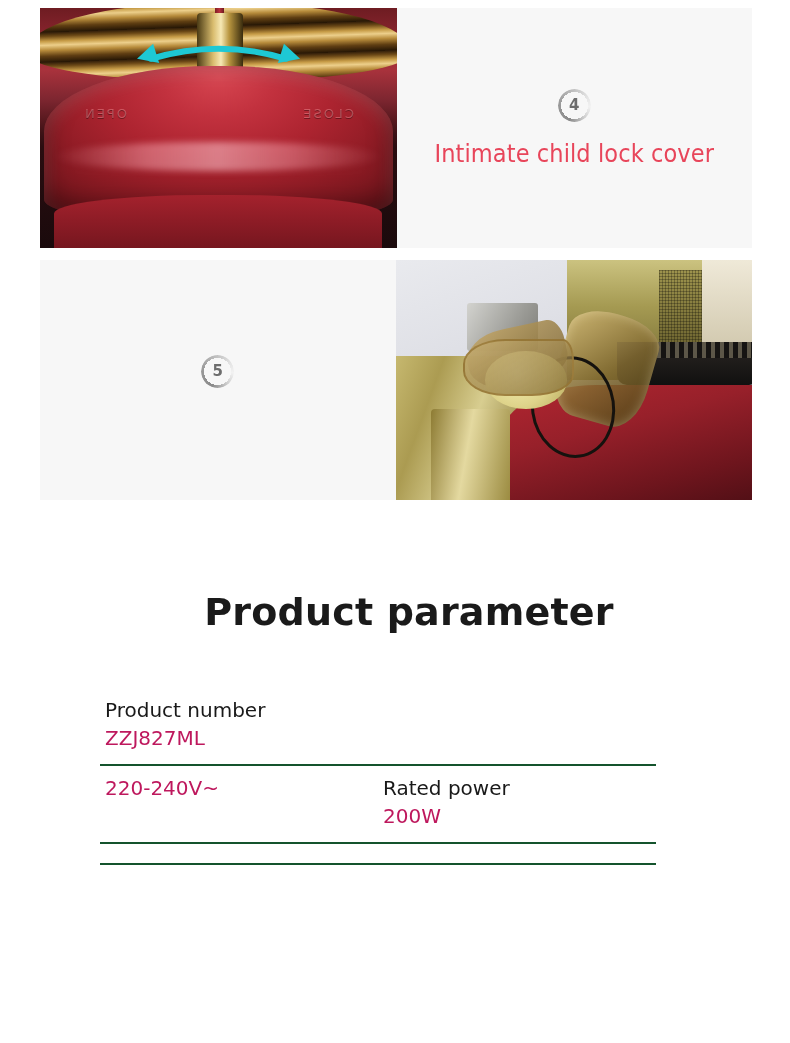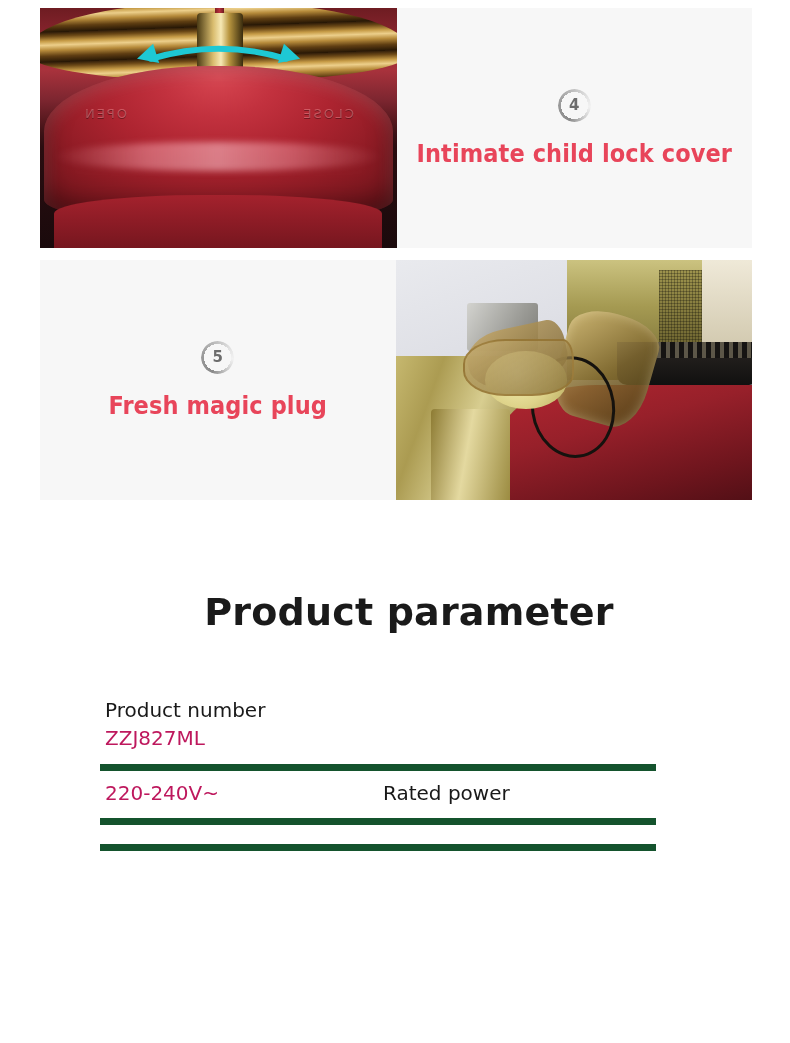--- a/index.html
+++ b/index.html
@@ -69,21 +69,21 @@
     font-size: 15px;
     font-weight: 700;
     color: #6d6d6d;
     font-family: "DejaVu Sans", "Liberation Sans", sans-serif;
     line-height: 1;
   }
 
   .caption-text {
     color: #e8455a;
     font-size: 25px;
-    font-weight: 700;
+    font-weight: 400;
     letter-spacing: 0.1px;
     white-space: nowrap;
     font-family: "DejaVu Sans Condensed", "DejaVu Sans", "Liberation Sans", sans-serif;
   }
 
   
   .photo-inner { position: absolute; inset: 0; }
 
   
   .p1-bg {
@@ -241,21 +241,21 @@
   }
 
   .param-table {
     position: absolute;
     left: 100px;
     top: 688px;
     width: 556px;
   }
   .param-row {
     display: flex;
-    border-bottom: 7px solid #14532d;
+    border-bottom: 2px solid #14532d;
     padding: 8px 0 11px 0;
   }
   .param-cell {
     width: 50%;
     padding-left: 5px;
     box-sizing: border-box;
   }
   .param-label {
     font-size: 20px;
     color: #191919;
@@ -309,21 +309,20 @@
 
   </div>
 
   <div class="feature-row">
 
     <div class="cell caption">
       <div class="badge-wrap">
         <div class="badge-ring"></div>
         <div class="badge-num">5</div>
       </div>
-      <div class="caption-text">Fresh magic plug</div>
     </div>
 
     <div class="cell photo">
       <div class="photo-inner">
         <div class="p2-bg"></div>
         <div class="p2-body"></div>
         <div class="p2-mesh"></div>
         <div class="p2-white"></div>
         <div class="p2-black"></div>
         <div class="p2-teeth"></div>
@@ -352,20 +351,21 @@
       <div class="param-value">ZZJ827ML</div>
     </div>
   </div>
 
   <div class="param-row">
     <div class="param-cell">
       <div class="param-value">220-240V~</div>
     </div>
     <div class="param-cell">
       <div class="param-label">Rated power</div>
+      <div class="param-value">200W</div>
     </div>
   </div>
 
   <div class="param-row">
     <div class="param-cell">
       <div class="param-label"></div>
       <div class="param-value"></div>
     </div>
   </div>
 

